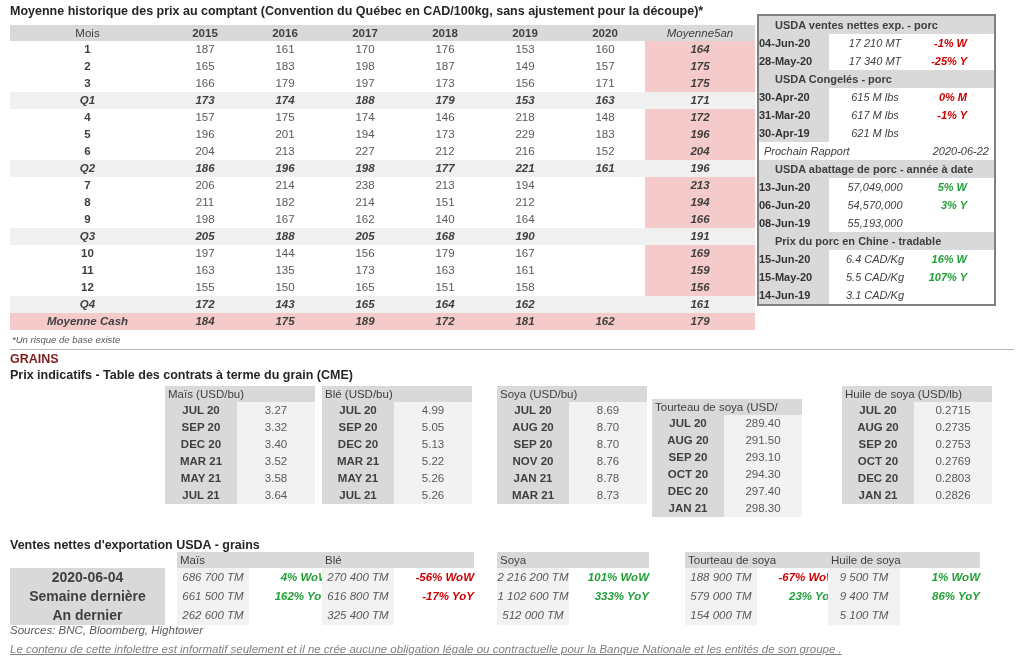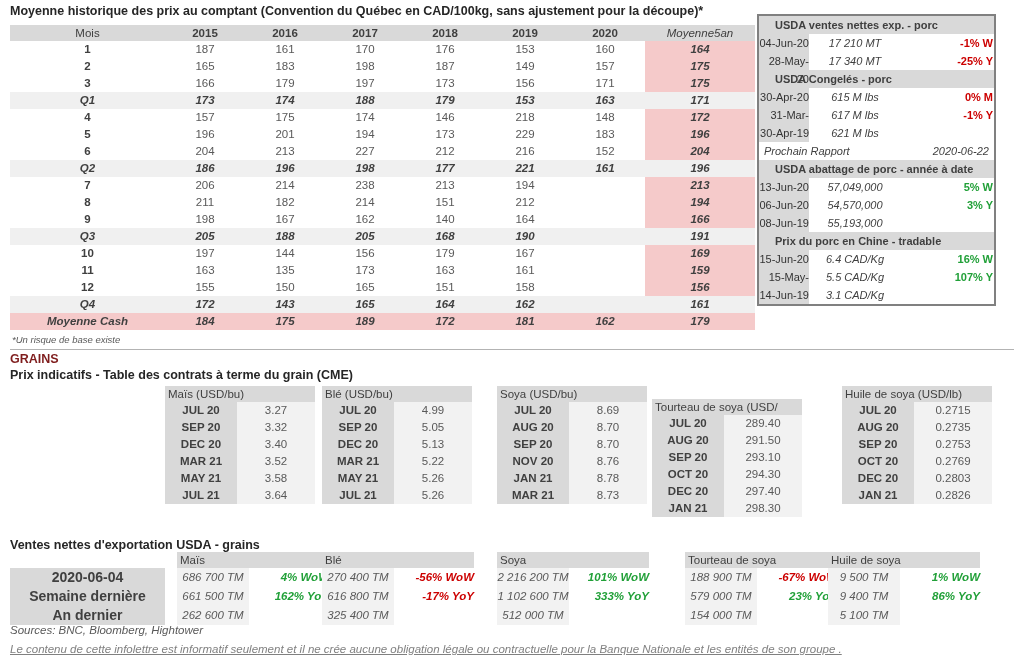--- a/index.html
+++ b/index.html
@@ -49,23 +49,23 @@
   .exp-v{width:72px;background:var(--cell);font-style:italic;text-align:center;white-space:nowrap}
   .exp-p{width:80px;text-align:right;font-weight:bold;font-style:italic;white-space:nowrap}
   .pos{color:var(--pos)} .neg{color:var(--neg)}
 
   
   #sidebar{left:757px;top:14px;width:235px;border:2px solid #808080;background:#fff;
            font-size:11px;color:#3f3f3f}
   .sb-h{height:18px;line-height:18px;background:var(--hdr);font-weight:bold;padding-left:16px;
         white-space:nowrap;overflow:hidden}
   .sb-r{display:flex;height:18px;line-height:18px}
-  .sb-date{width:50px;background:var(--hdr);font-weight:normal;text-align:right;color:#333}
+  .sb-date{width:70px;background:var(--hdr);font-weight:bold;text-align:left;color:#333}
   .sb-val{width:92px;text-align:center;font-style:italic;white-space:nowrap}
-  .sb-pct{flex:1;text-align:right;padding-right:1px;font-weight:bold;white-space:nowrap}
+  .sb-pct{flex:1;text-align:right;padding-right:27px;font-weight:bold;font-style:italic;white-space:nowrap}
   .sb-n{display:flex;height:18px;line-height:18px;font-style:italic;padding:0 5px}
   .sb-nl{flex:1}
 
   
   #sources{left:10px;top:624px;font-size:11.5px;font-style:italic;color:#595959}
   #disclaimer{left:10px;top:643px;font-size:11.5px;font-style:italic;color:#808080;
               text-decoration:underline;white-space:nowrap}
 </style>
 </head>
 <body style="--hdr: #d9d9d9; --stripe: #f0f0f0; --cell: #f2f2f2; --pink: #f5caca; --pos: #21a038; --neg: #cc0000;">

